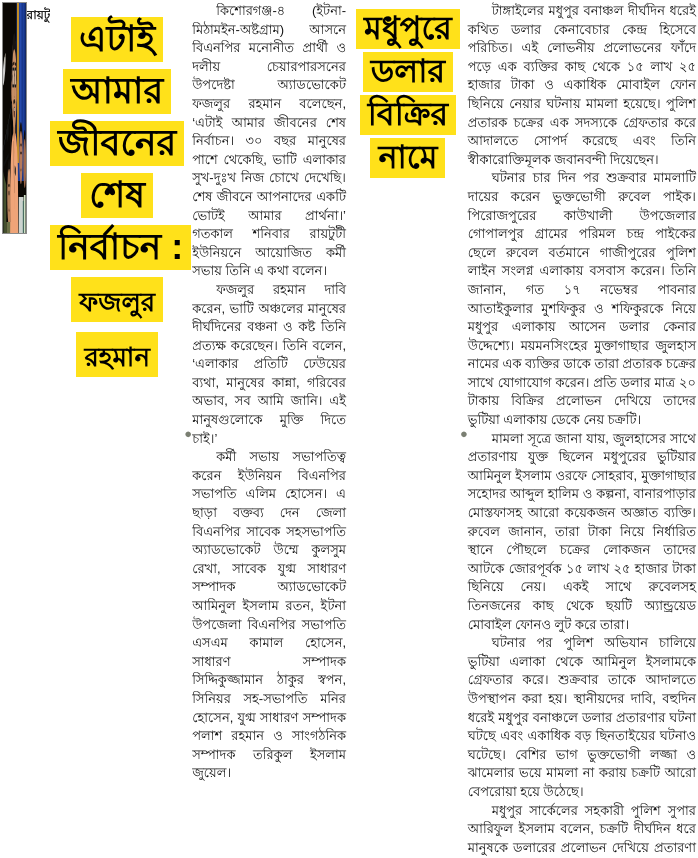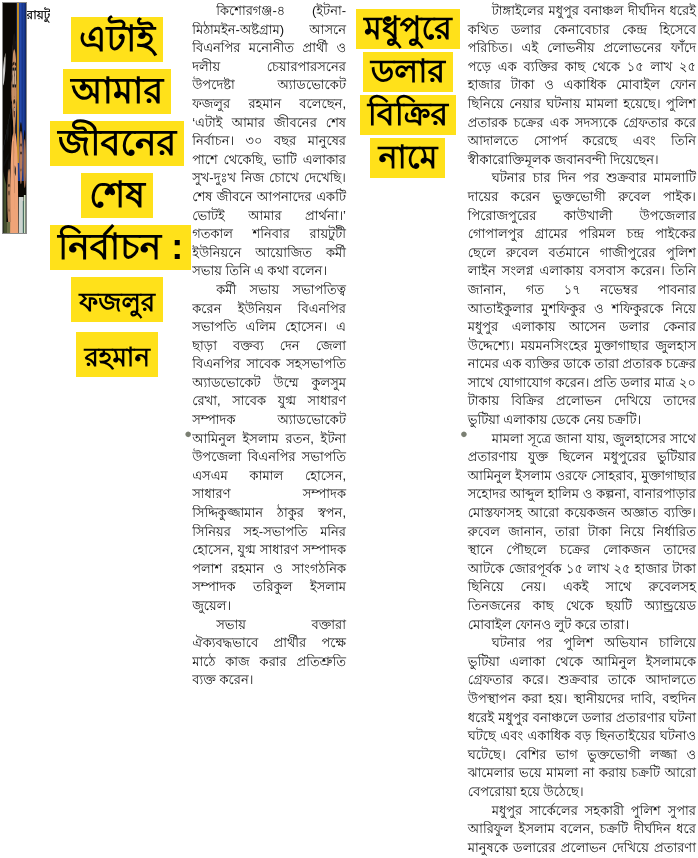--- a/index.html
+++ b/index.html
@@ -140,22 +140,22 @@
     <h1 class="headline-left"><span class="hl">এটাই আমার জীবনের</span><br>
       <span class="hl"><span>শেষ নির্বাচন :</span> <span class="attrib">ফজলুর রহমান</span></span>
     </h1>
 
     <p class="byline">
         <span class="bullet">●</span>
       </p>
 
     <div class="body">
       <p>কিশোরগঞ্জ-৪ (ইটনা-মিঠামইন-অষ্টগ্রাম) আসনে বিএনপির মনোনীত প্রার্থী ও দলীয় চেয়ারপারসনের উপদেষ্টা অ্যাডভোকেট ফজলুর রহমান বলেছেন, ‘এটাই আমার জীবনের শেষ নির্বাচন। ৩০ বছর মানুষের পাশে থেকেছি, ভাটি এলাকার সুখ-দুঃখ নিজ চোখে দেখেছি। শেষ জীবনে আপনাদের একটি ভোটই আমার প্রার্থনা।’ গতকাল শনিবার রায়টুটী ইউনিয়নে আয়োজিত কর্মী সভায় তিনি এ কথা বলেন।</p>
+      <p>ফজলুর রহমান দাবি করেন, ভাটি অঞ্চলের মানুষের দীর্ঘদিনের বঞ্চনা ও কষ্ট তিনি প্রত্যক্ষ করেছেন। তিনি বলেন, ‘এলাকার প্রতিটি ঢেউয়ের ব্যথা, মানুষের কান্না, গরিবের অভাব, সব আমি জানি। এই মানুষগুলোকে মুক্তি দিতে চাই।’</p>
       <p>কর্মী সভায় সভাপতিত্ব করেন ইউনিয়ন বিএনপির সভাপতি এলিম হোসেন। এ ছাড়া বক্তব্য দেন জেলা বিএনপির সাবেক সহসভাপতি অ্যাডভোকেট উম্মে কুলসুম রেখা, সাবেক যুগ্ম সাধারণ সম্পাদক অ্যাডভোকেট আমিনুল ইসলাম রতন, ইটনা উপজেলা বিএনপির সভাপতি এসএম কামাল হোসেন, সাধারণ সম্পাদক সিদ্দিকুজ্জামান ঠাকুর স্বপন, সিনিয়র সহ-সভাপতি মনির হোসেন, যুগ্ম সাধারণ সম্পাদক পলাশ রহমান ও সাংগঠনিক সম্পাদক তরিকুল ইসলাম জুয়েল।</p>
-      <p>সভায় বক্তারা ঐক্যবদ্ধভাবে প্রার্থীর পক্ষে মাঠে কাজ করার প্রতিশ্রুতি ব্যক্ত করেন।</p>
     </div>
   </div>
 
   <div class="col col-right">
 
     <h1 class="headline-right"><span class="hl">মধুপুরে ডলার বিক্রির নামে</span><br>
     </h1>
 
     <p class="byline">
         <span class="bullet">●</span>

